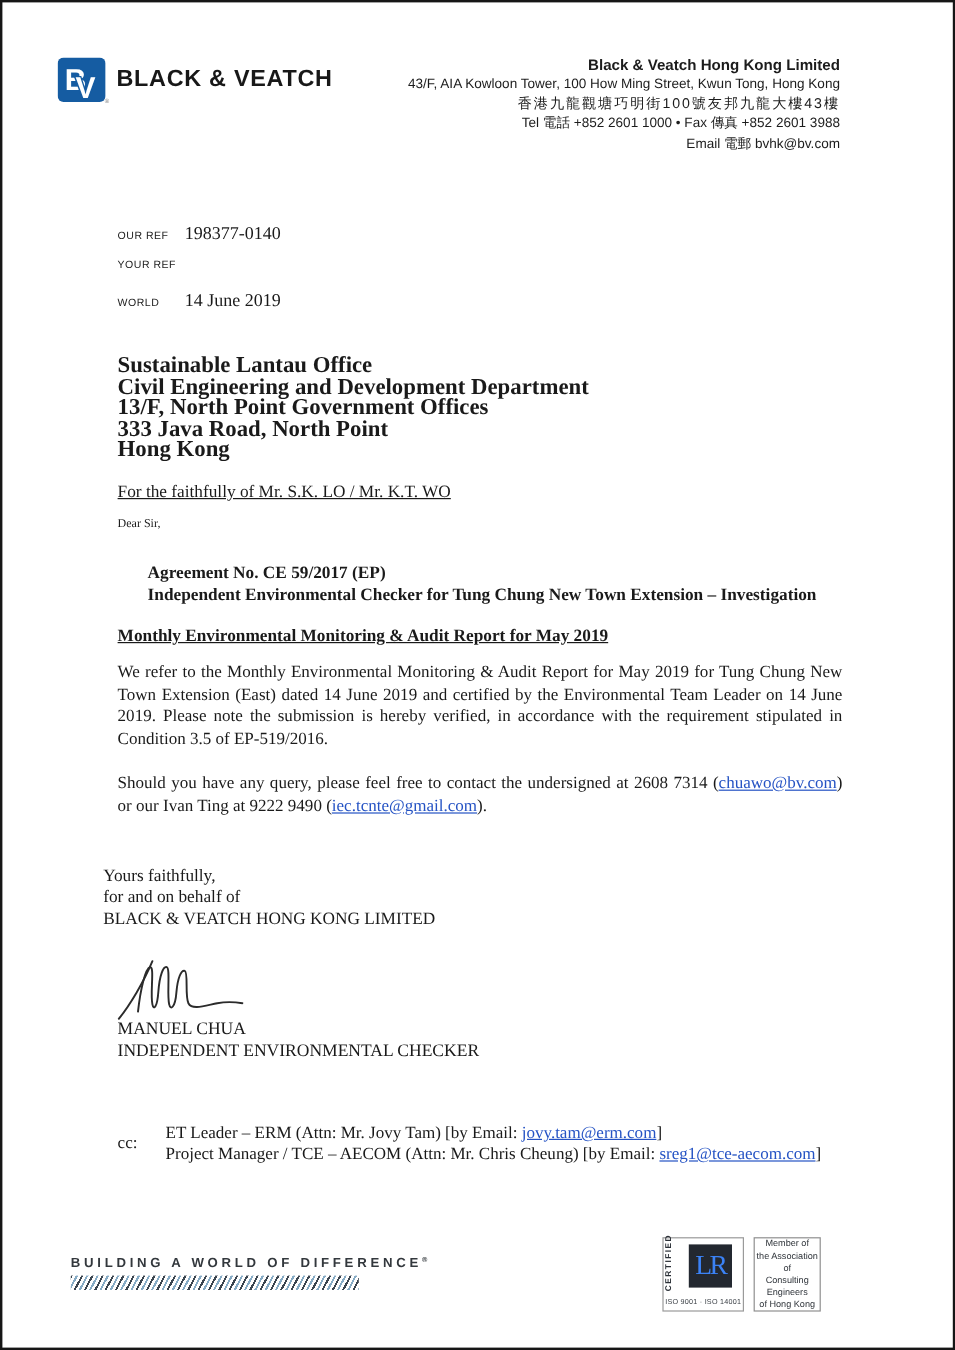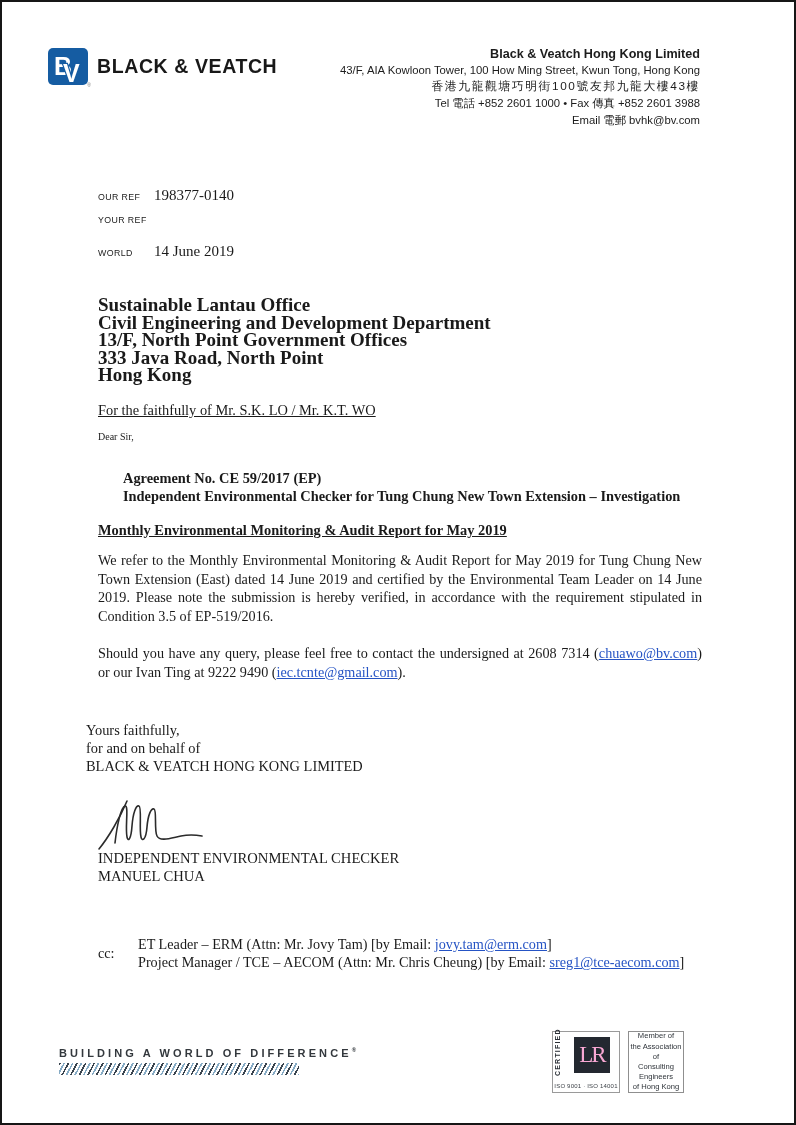--- a/index.html
+++ b/index.html
@@ -77,21 +77,21 @@
     border: 1px solid #9a9a9a; background: #fff;
   }
   .lr-certified {
     position: absolute; left: 1px; top: 4px; height: 40px;
     writing-mode: vertical-rl; transform: rotate(180deg);
     font-family: "Liberation Sans", sans-serif; font-weight: 700;
     font-size: 7px; letter-spacing: 1.2px; color: #2a2f36; text-align: center;
   }
   .lr-square {
     position: absolute; left: 21px; top: 5px; width: 36px; height: 36px;
-    background: #232830; color: #f9a8d4; display: flex; align-items: center; justify-content: center;
+    background: #232830; color: #3b82f6; display: flex; align-items: center; justify-content: center;
     font-family: "Liberation Serif", serif; font-size: 23px; font-weight: 400; letter-spacing: -2px;
   }
   .lr-iso {
     position: absolute; left: 0; bottom: 3px; width: 100%;
     text-align: center; font-family: "Liberation Sans", sans-serif;
     font-size: 6px; letter-spacing: 0.2px; color: #3a3f45;
   }
   .member-box {
     position: absolute; left: 626px; top: 1029px; width: 56px; height: 62px;
     border: 1px solid #8f8f8f; background: #fff;
@@ -170,22 +170,22 @@
   <div class="signature">
     <svg width="118" height="58" viewBox="0 0 118 58">
       <g fill="none" stroke="#2b2b2b" stroke-width="1.6" stroke-linecap="round">
         <path d="M3,55 C12,44 24,24 31,7"></path>
         <path d="M19,49 C21,31 25,13 29,12 C33,11 29,33 31,43 C32,48 35,46 36,32 C37,19 40,11 43,12 C46,13 43,35 45,43 C46,48 50,46 51,33 C52,21 55,14 58,15 C61,16 58,36 61,42 C64,48 75,44 85,42 C93,40.5 100,41 106,42"></path>
       </g>
     </svg>
   </div>
 
   <div class="signatory">
+    <div>MANUEL CHUA</div>
     <div>INDEPENDENT ENVIRONMENTAL CHECKER</div>
-    <div>MANUEL CHUA</div>
   </div>
 
   <div class="cc-block">
     <div class="cc-label">cc:</div>
     <div class="cc-entries">
       <div class="cc-entry"><span>ET Leader – ERM (Attn: Mr. Jovy Tam) [by Email: </span><a class="email-link">jovy.tam@erm.com</a><span>]</span></div>
       <div class="cc-entry"><span>Project Manager / TCE – AECOM (Attn: Mr. Chris Cheung) [by Email: </span><a class="email-link">sreg1@tce-aecom.com</a><span>]</span></div>
     </div>
   </div>
 

